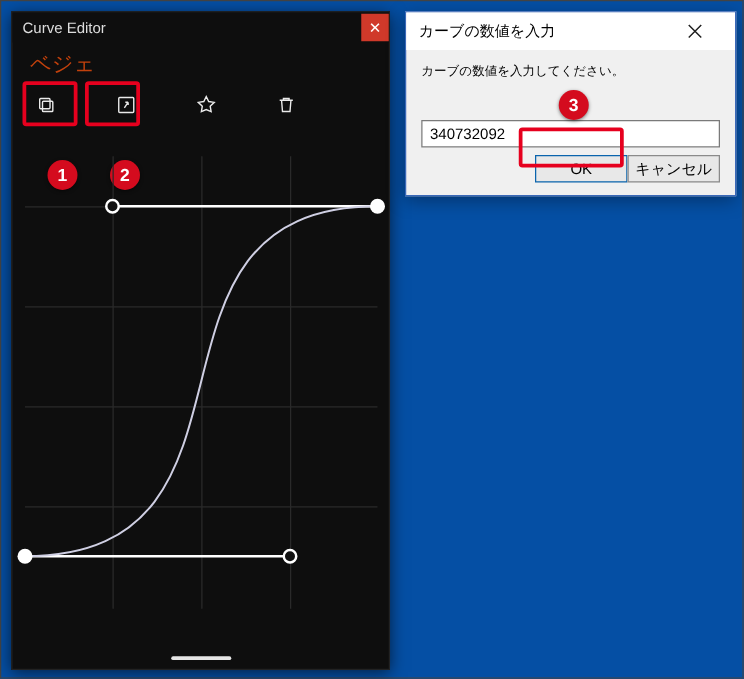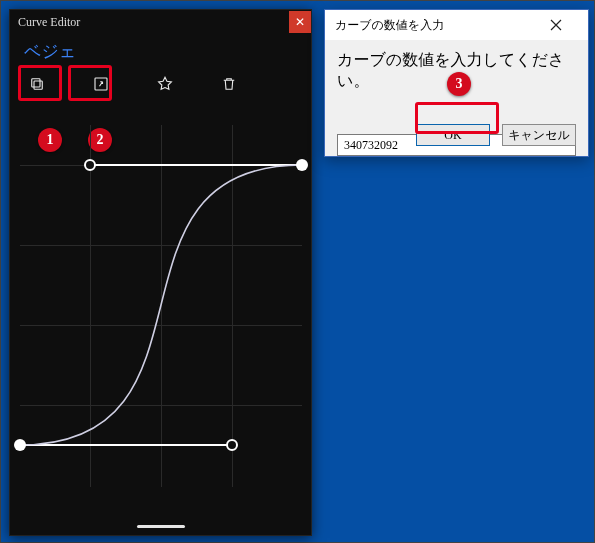--- a/index.html
+++ b/index.html
@@ -1,36 +1,36 @@
 <!DOCTYPE html>
 <html><head>
 <meta charset="utf-8">
 <style>
   * { box-sizing: border-box; margin: 0; padding: 0; }
   body { width: 595px; height: 543px; background: #054fa4; font-family: "Segoe UI", Meiryo, sans-serif; overflow: hidden; }
-  .stage { position: relative; width: 595px; height: 543px; border: 1px solid #444; font-family: Liberation Serif, serif; }
+  .stage { position: relative; width: 595px; height: 543px; border: 1px solid #444; }
 
   
   .editor {
     position: absolute; left: 8px; top: 8px; width: 303px; height: 527px;
     background: #0e0e0e; box-shadow: 0 2px 12px rgba(0,0,0,.6); font-size: 13px;
     border: 1px solid #222;
   }
   .editor-titlebar {
     height: 24px; display: flex; align-items: center; justify-content: space-between;
     padding: 0 0 0 8px; color: #ddd; background: #0e0e0e;
   }
   .editor-titlebar .title { font-size: 12px; }
   .close-chip {
     width: 22px; height: 22px; background: #d0392a; color: #fff; display: flex;
     align-items: center; justify-content: center; font-size: 12px; cursor: pointer;
   }
   .editor-header {
     display: flex; justify-content: space-between;
-    padding: 6px 14px 4px 14px; color: #3b82f6;
+    padding: 6px 14px 4px 14px; color: #c2410c;
   }
   .mode { font-size: 17px; font-weight: 500; }
   .coords { font-size: 16px; }
   .tool-row {
     display: flex; align-items: center; gap: 32px; padding: 6px 18px 2px 18px;
     color: #e8e8e8;
     position: relative;
   }
   .tool-row.second { gap: 46px; padding-right: 30px; }
   .icon-btn {
@@ -70,27 +70,27 @@
     background: #f0f0f0; border: 1px solid #3a68b8; box-shadow: 0 4px 14px rgba(0,0,0,.35);
     font-size: 12px; color: #000;
   }
   .dlg-title {
     height: 30px; background: #fff; display: flex; align-items: center; justify-content: space-between;
     padding: 0 12px 0 10px; font-size: 12px;
   }
   .dlg-close { width: 40px; height: 30px; display: flex; align-items: center; justify-content: center; cursor: pointer; }
   .dlg-close svg { stroke: #222; stroke-width: 1.2; }
   .dlg-body { padding: 10px 12px 0 12px; }
-  .dlg-msg { font-size: 16px; margin-bottom: 10px; }
+  .dlg-msg { font-size: 10px; }
   .dlg-input {
     width: 100%; height: 22px; border: 1px solid #7a7a7a; background: #fff;
     padding: 2px 6px; font-size: 12px; font-family: inherit; margin-top: 32px;
   }
   .dlg-buttons {
-    position: absolute; right: 12px; bottom: 10px; display: flex; gap: 12px; 
+    position: absolute; right: 12px; bottom: 10px; display: flex; 
   }
   .dlg-btn {
     min-width: 74px; height: 22px; border: 1px solid #8a8a8a; background: #e8e8e8;
     font-size: 12px; cursor: pointer; font-family: inherit;
   }
   .dlg-btn.default { border: 1px solid #0a64ad; }
 </style>
 </head>
 <body>
 

